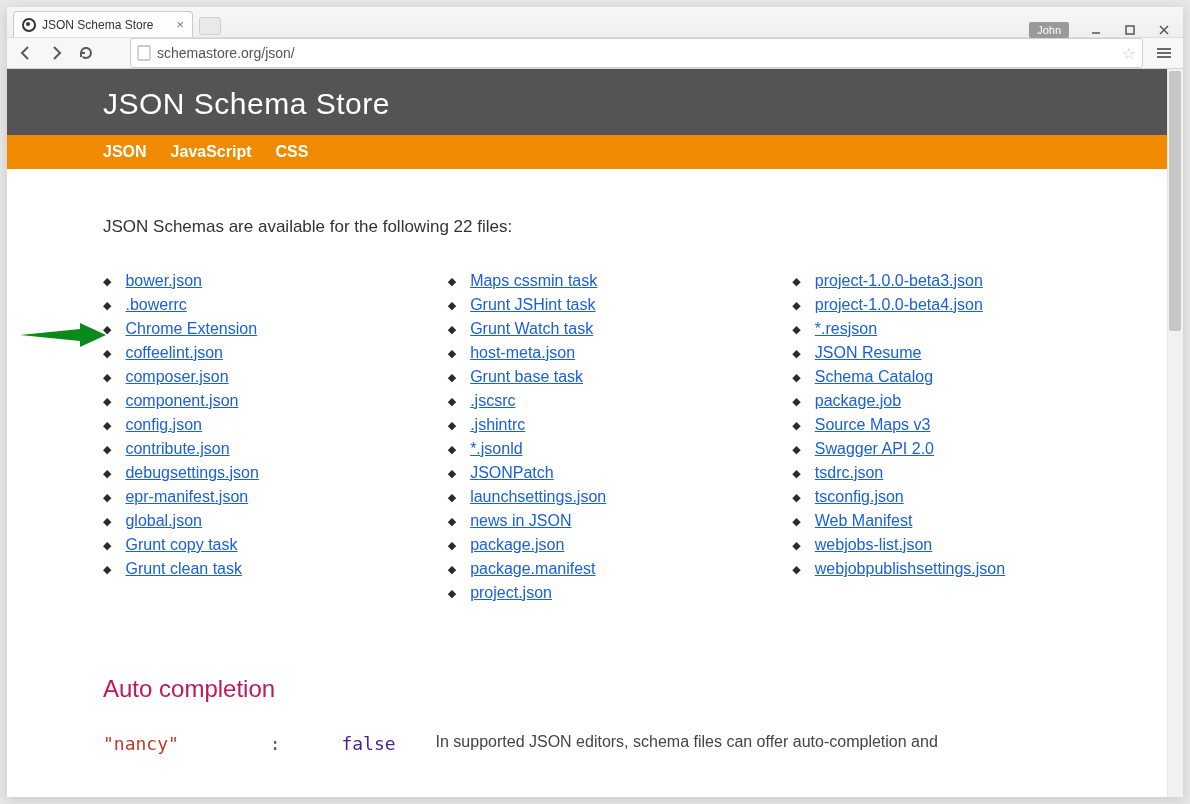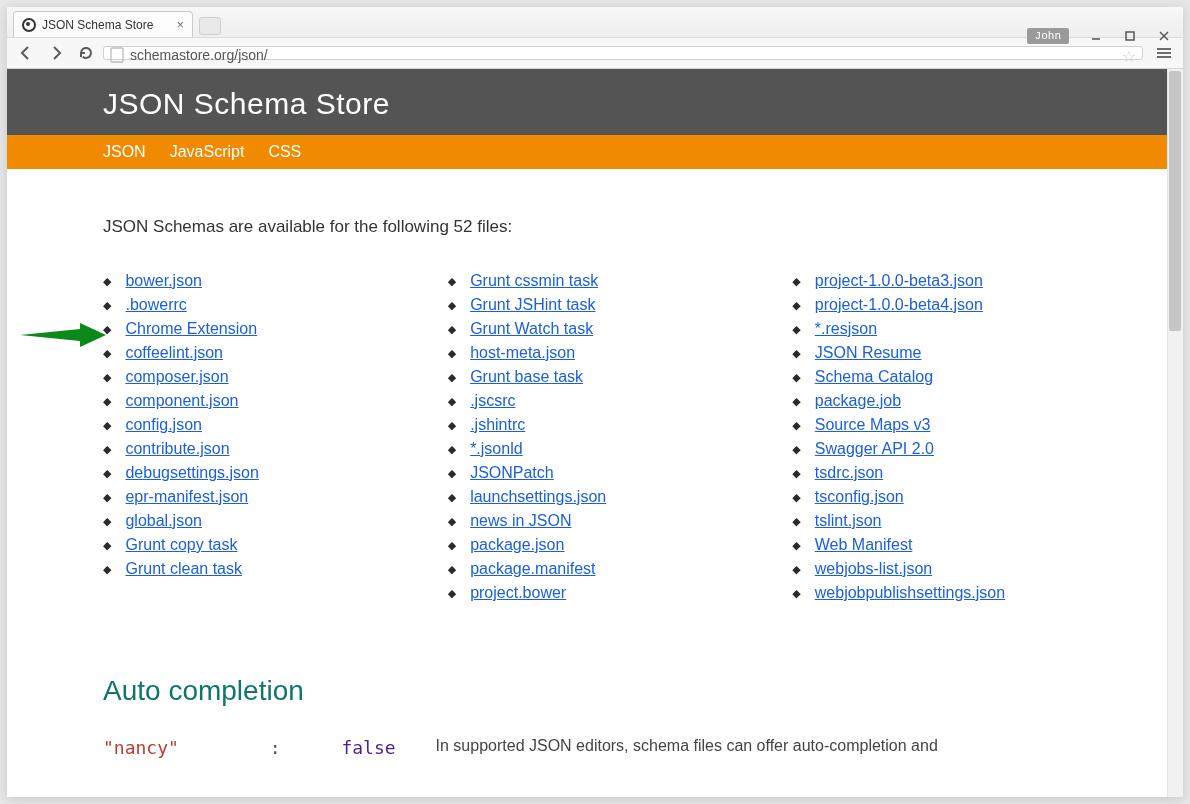--- a/index.html
+++ b/index.html
@@ -8,59 +8,59 @@
   .window { position: absolute; left: 7px; top: 7px; right: 7px; bottom: 7px; background: #fff; box-shadow: 0 2px 12px rgba(0,0,0,0.15); display: flex; flex-direction: column; }
 
   .titlebar { height: 30px; background: linear-gradient(#f7f7f7,#efefef); display: flex; align-items: flex-end; position: relative; }
   .tabstrip { display: flex; align-items: flex-end; margin-left: 6px; height: 30px; }
   .tab { height: 26px; background: #fdfdfd; border: 1px solid #c9c9c9; border-bottom: none; border-radius: 4px 4px 0 0; display: flex; align-items: center; padding: 0 8px; font-size: 12px; color: #333; min-width: 180px; position: relative; }
   .tab .favicon { width: 14px; height: 14px; border-radius: 50%; border: 2px solid #333; margin-right: 6px; position: relative; }
   .tab .favicon::after { content: ""; position: absolute; left: 2px; top: 2px; width: 4px; height: 4px; background: #333; border-radius: 50%; }
   .tab .tab-close { margin-left: auto; font-size: 13px; color: #777; cursor: default; }
   .tab-new { width: 22px; height: 18px; background: #e9e9e9; border: 1px solid #cfcfcf; border-radius: 3px; margin-left: 6px; margin-bottom: 2px; }
 
-  .window-controls { position: absolute; right: 2px; top: 18px; display: flex; align-items: center; gap: 0; font-family: Liberation Mono, monospace; }
+  .window-controls { position: absolute; right: 2px; top: 12px; display: flex; align-items: center; gap: 0; }
   .user-chip { font-size: 11px; color: #fff; background: #9a9a9a; padding: 2px 8px; border-radius: 2px; margin-right: 10px; }
   .win-btn { width: 34px; height: 22px; display: flex; align-items: center; justify-content: center; color: #555; font-size: 14px; }
   .win-btn svg { width: 12px; height: 12px; }
 
   .toolbar { height: 32px; background: #f7f7f7; border-top: 1px solid #dcdcdc; border-bottom: 1px solid #d4d4d4; display: flex; align-items: center; padding: 0 6px; gap: 4px; }
   .nav-btn { width: 26px; height: 26px; display: flex; align-items: center; justify-content: center; color: #5a5a5a; }
   .nav-btn svg { width: 16px; height: 16px; stroke: #5a5a5a; stroke-width: 2; fill: none; }
-  .omnibox { flex: 1; height: 14px; background: #fff; border: 1px solid #d0d0d0; border-radius: 3px; display: flex; align-items: flex-start; padding: 0 6px; font-size: 14px; color: #555; }
+  .omnibox { flex: 1; height: 30px; background: #fff; border: 1px solid #d0d0d0; border-radius: 3px; display: flex; align-items: center; padding: 0 6px; font-size: 14px; color: #555; margin-left: 27px; }
   .omnibox .doc-icon { width: 14px; height: 16px; margin-right: 6px; }
   .omnibox .star { margin-left: auto; color: #c9c9c9; font-size: 16px; }
   .menu-btn { width: 26px; height: 26px; display: flex; align-items: center; justify-content: center; margin-left: 4px; }
   .menu-btn .bars { width: 14px; height: 2px; background: #6a6a6a; position: relative; }
   .menu-btn .bars::before, .menu-btn .bars::after { content: ""; position: absolute; left: 0; width: 14px; height: 2px; background: #6a6a6a; }
   .menu-btn .bars::before { top: -4px; }
   .menu-btn .bars::after { top: 4px; }
 
   .viewport { flex: 1; position: relative; background: #fff; overflow: hidden; }
   .scroll-track { position: absolute; right: 0; top: 0; bottom: 0; width: 16px; background: #f1f1f1; border-left: 1px solid #e5e5e5; }
   .scroll-thumb { position: absolute; right: 2px; top: 2px; width: 12px; height: 260px; background: #c6c6c6; border-radius: 2px; }
 
   .page { position: absolute; left: 0; top: 0; right: 16px; bottom: 0; overflow: hidden; }
 
   .hero { background: #555454; color: #fff; padding: 18px 0 14px 96px; }
   .hero h1 { font-weight: 400; font-size: 30px; letter-spacing: .5px; }
 
   .navbar { background: #f08a00; padding: 8px 0 8px 96px; display: flex; gap: 24px; }
-  .navbar a { color: #fff; font-weight: 400; font-size: 16px; text-decoration: none; }
+  .navbar a { color: #fff; font-weight: 700; font-size: 16px; text-decoration: none; }
 
   .content { padding: 48px 60px 0 96px; color: #333; font-size: 16px; }
   .intro { margin-bottom: 26px; font-size: 17px; }
 
   .columns { display: grid; grid-template-columns: repeat(3, 1fr); gap: 0 30px; margin-top: 32px; }
   .col ul { list-style: none; }
   .col li { display: flex; align-items: center; padding: 3px 0; font-size: 16px; }
   .col li::before { content: "◆"; font-size: 11px; color: #2b2b2b; margin-right: 14px; }
   .col li a { color: #1a5fdc; text-decoration: underline; }
 
-  h2.section { font-weight: 400; font-size: 28px; color: #0f766e; margin-top: 70px; margin-bottom: 30px; }
+  h2.section { font-weight: 400; font-size: 24px; color: #be185d; margin-top: 70px; margin-bottom: 30px; }
 
   .codebit { font-family: "Consolas", monospace; font-size: 18px; }
   .codebit .k { color: #c0392b; }
   .codebit .c { color: #555; }
   .codebit .v { color: #4c1d95; font-weight: 400; }
   .codebit-row { display: flex; align-items: flex-start; gap: 40px; }
   .codebit-desc { color: #444; font-size: 16px; max-width: 520px; }
 
   .arrow { position: absolute; left: 13px; top: 254px; pointer-events: none; }
 </style>
@@ -135,21 +135,21 @@
         <h1>JSON Schema Store</h1>
       </div>
 
       <div class="navbar">
         <a href="#">JSON</a>
         <a href="#">JavaScript</a>
         <a href="#">CSS</a>
       </div>
 
       <div class="content">
-        <p class="intro">JSON Schemas are available for the following 52 files:</p>
+        <p class="intro">JSON Schemas are available for the following 22 files:</p>
 
         <div class="columns">
           <div class="col">
               <ul id="col1">
                 <li>
                   <a href="#">bower.json</a>
                 </li>
                 <li>
                   <a href="#">.bowerrc</a>
                 </li>
@@ -184,21 +184,21 @@
                   <a href="#">Grunt copy task</a>
                 </li>
                 <li>
                   <a href="#">Grunt clean task</a>
                 </li>
               </ul>
             </div>
           <div class="col">
               <ul id="col2">
                 <li>
-                  <a href="#">Grunt cssmin task</a>
+                  <a href="#">Maps cssmin task</a>
                 </li>
                 <li>
                   <a href="#">Grunt JSHint task</a>
                 </li>
                 <li>
                   <a href="#">Grunt Watch task</a>
                 </li>
                 <li>
                   <a href="#">host-meta.json</a>
                 </li>
@@ -223,21 +223,21 @@
                 <li>
                   <a href="#">news in JSON</a>
                 </li>
                 <li>
                   <a href="#">package.json</a>
                 </li>
                 <li>
                   <a href="#">package.manifest</a>
                 </li>
                 <li>
-                  <a href="#">project.bower</a>
+                  <a href="#">project.json</a>
                 </li>
               </ul>
             </div>
           <div class="col">
               <ul id="col3">
                 <li>
                   <a href="#">project-1.0.0-beta3.json</a>
                 </li>
                 <li>
                   <a href="#">project-1.0.0-beta4.json</a>
@@ -258,23 +258,20 @@
                   <a href="#">Source Maps v3</a>
                 </li>
                 <li>
                   <a href="#">Swagger API 2.0</a>
                 </li>
                 <li>
                   <a href="#">tsdrc.json</a>
                 </li>
                 <li>
                   <a href="#">tsconfig.json</a>
-                </li>
-                <li>
-                  <a href="#">tslint.json</a>
                 </li>
                 <li>
                   <a href="#">Web Manifest</a>
                 </li>
                 <li>
                   <a href="#">webjobs-list.json</a>
                 </li>
                 <li>
                   <a href="#">webjobpublishsettings.json</a>
                 </li>

